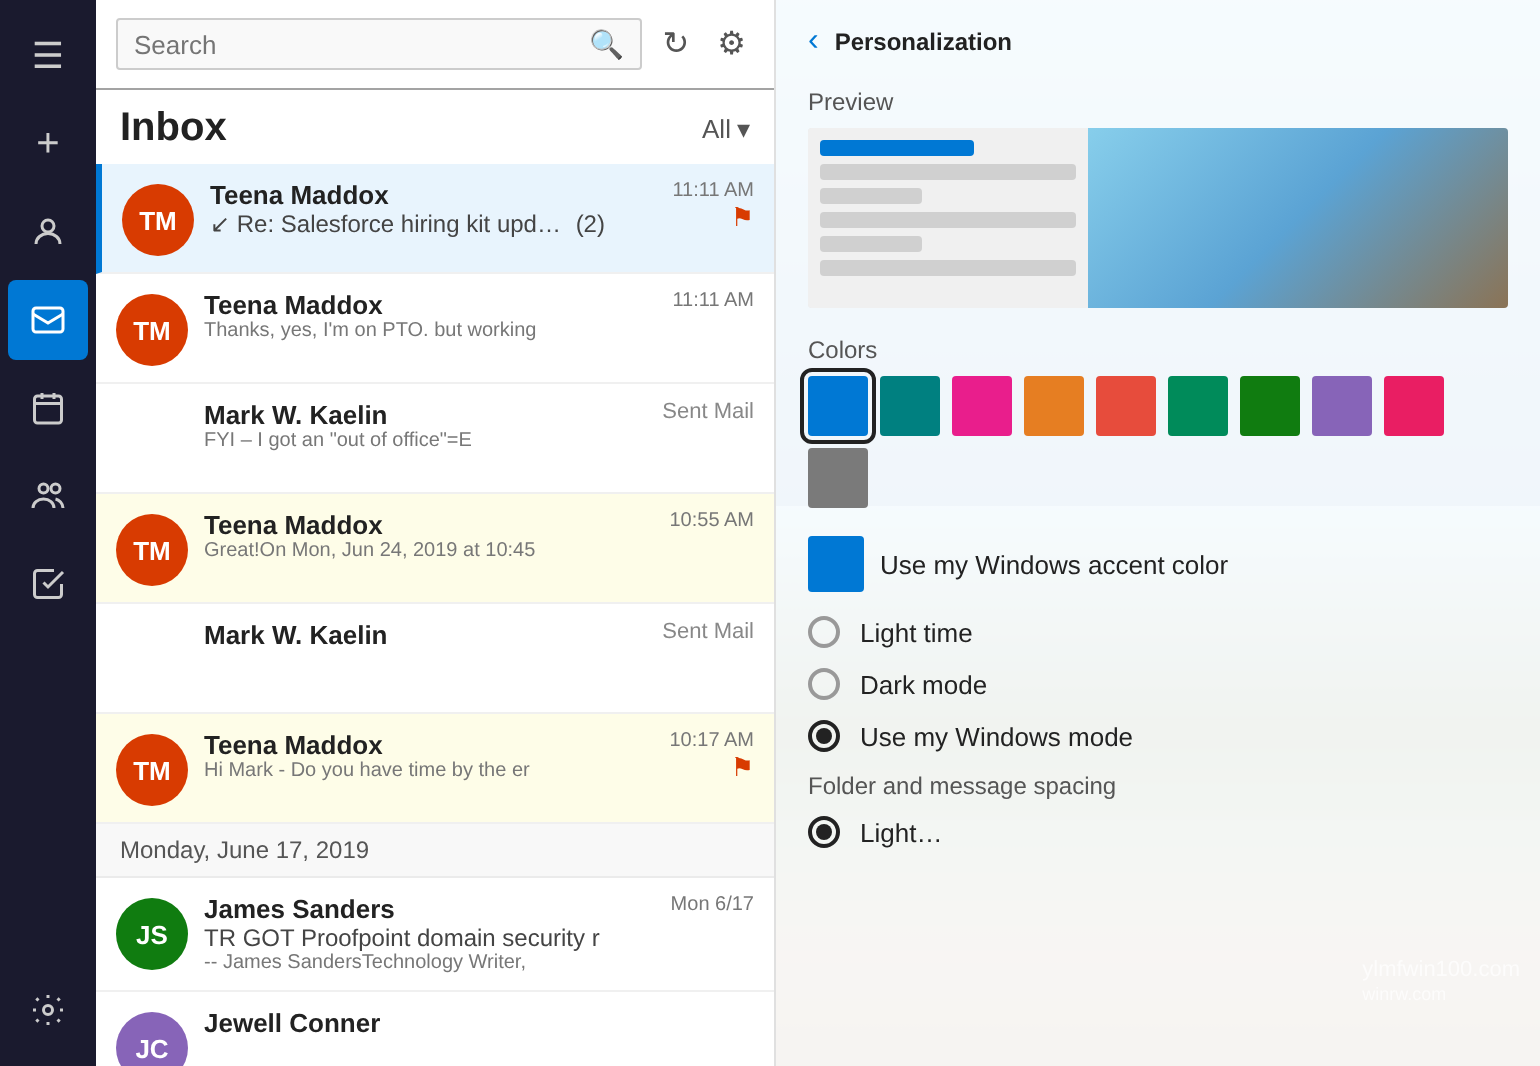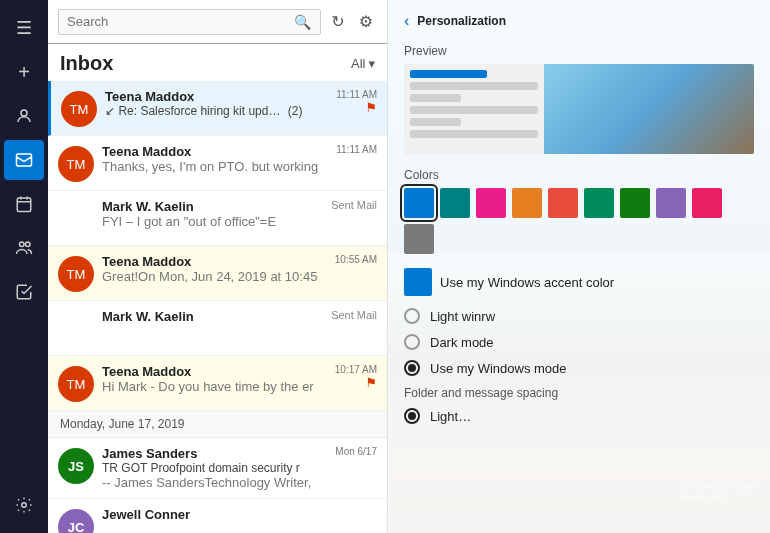--- a/index.html
+++ b/index.html
@@ -121,21 +121,21 @@
     .email-item.highlighted { background: #fefde8; }
 
     .avatar {
       width: 36px;
       height: 36px;
       border-radius: 50%;
       display: flex;
       align-items: center;
       justify-content: center;
       font-size: 13px;
-      font-weight: 400;
+      font-weight: 700;
       color: white;
       flex-shrink: 0;
       margin-right: 8px;
       margin-top: 2px;
     }
     .avatar-tm { background: #d83b01; }
 
     .email-content {
       flex: 1;
       min-width: 0;
@@ -149,21 +149,21 @@
       text-overflow: ellipsis;
     }
     .email-subject {
       font-size: 12px;
       color: #444;
       white-space: nowrap;
       overflow: hidden;
       text-overflow: ellipsis;
     }
     .email-preview {
-      font-size: 13px;
+      font-size: 10px;
       color: #777;
       white-space: nowrap;
       overflow: hidden;
       text-overflow: ellipsis;
     }
     .email-meta {
       display: flex;
       flex-direction: column;
       align-items: flex-end;
       flex-shrink: 0;
@@ -603,21 +603,21 @@
       </div>
     </div>
 
     <div class="accent-option">
       <div class="accent-swatch"></div>
       <span class="accent-label">Use my Windows accent color</span>
     </div>
 
     <div class="radio-option">
       <div class="radio-circle"></div>
-      <span class="radio-label">Light winrw</span>
+      <span class="radio-label">Light time</span>
     </div>
     <div class="radio-option">
       <div class="radio-circle"></div>
       <span class="radio-label">Dark mode</span>
     </div>
     <div class="radio-option">
       <div class="radio-circle dark-selected"></div>
       <span class="radio-label">Use my Windows mode</span>
     </div>
 

